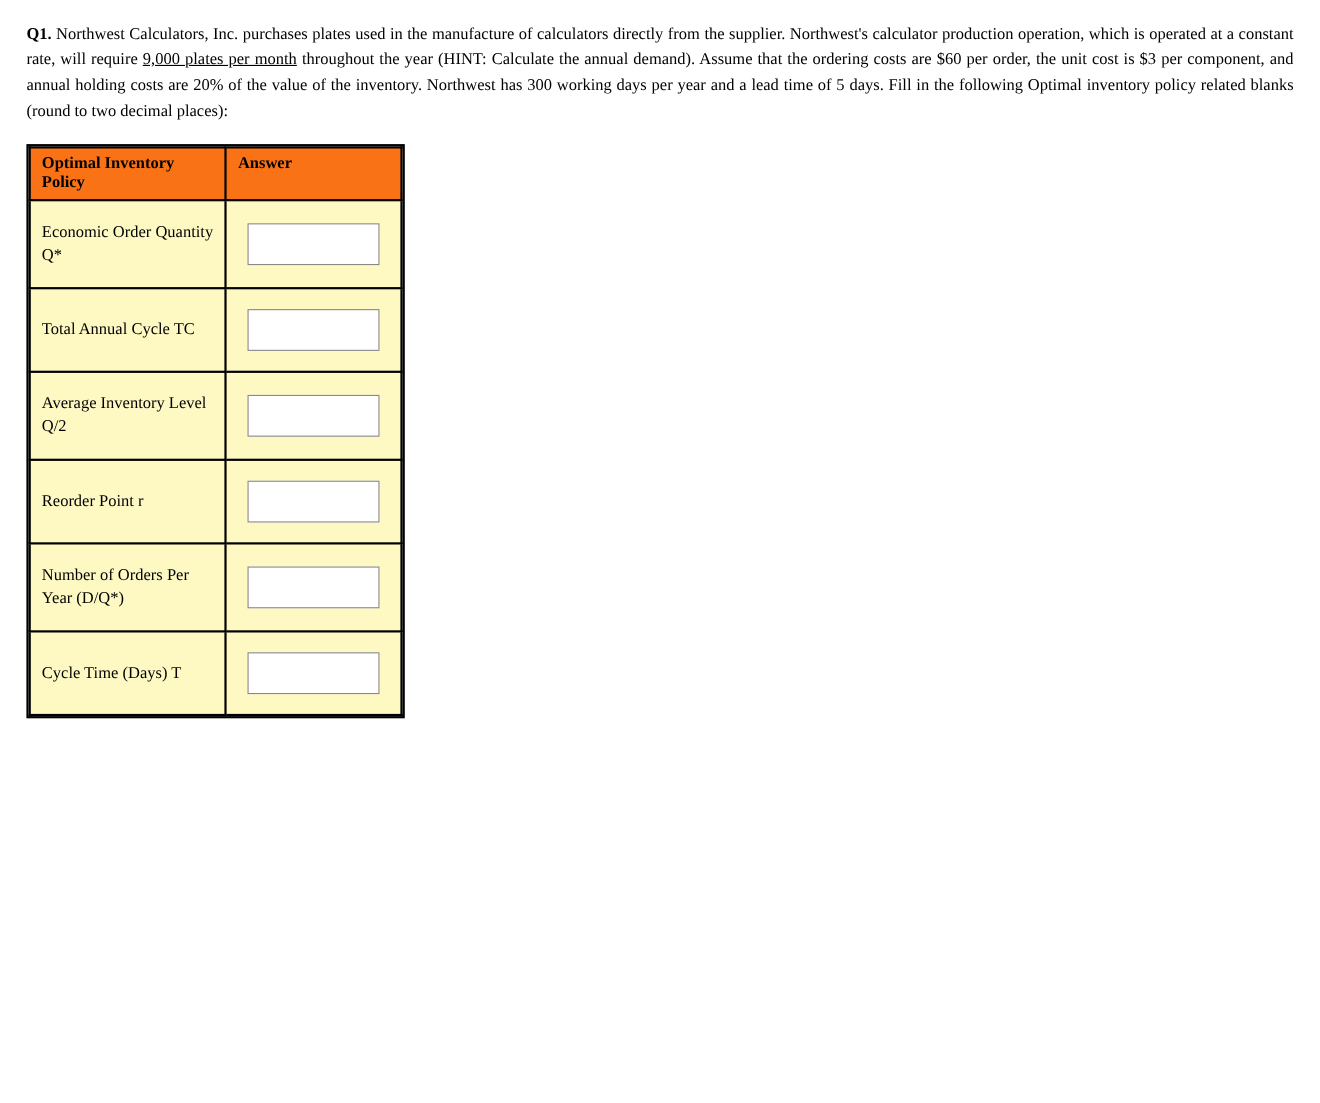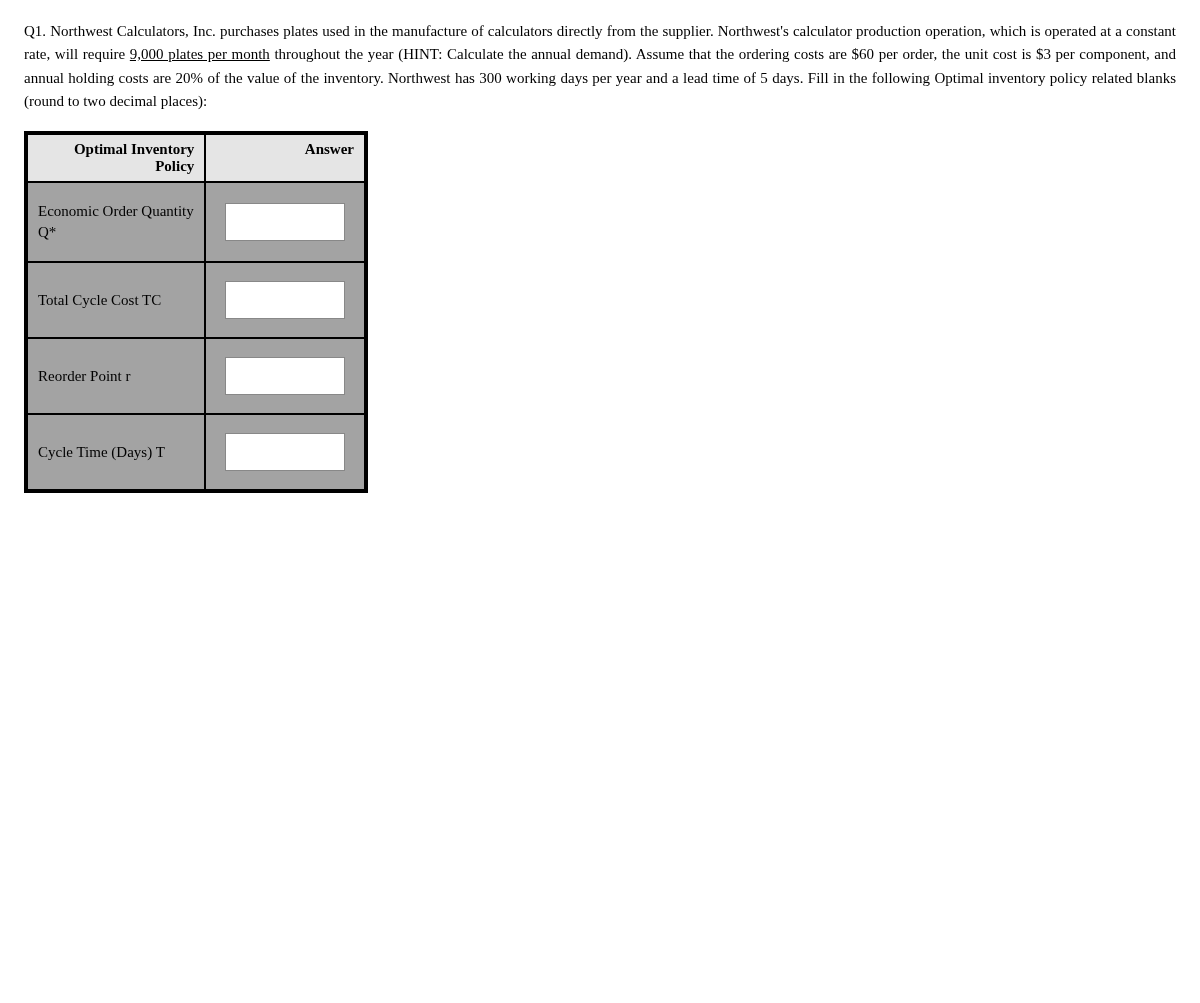--- a/index.html
+++ b/index.html
@@ -18,21 +18,21 @@
       min-height: 1003px;
     }
 
     .question-text {
       line-height: 1.55;
       margin-bottom: 18px;
       text-align: justify;
     }
 
     .question-label {
-      font-weight: normal;
+      font-weight: bold;
     }
 
     u {
       text-decoration: underline;
     }
 
     .table-wrapper {
       display: inline-block;
       border: 2px solid #000;
     }
@@ -40,31 +40,31 @@
     table {
       border-collapse: collapse;
       width: 340px;
     }
 
     table thead tr th {
       border: 2px solid #000;
       padding: 6px 10px;
       font-weight: bold;
       font-size: 15px;
-      text-align: right;
+      text-align: left;
       vertical-align: top;
-      background: #e5e5e5;
+      background: #f97316;
     }
 
     table tbody tr td {
       border: 2px solid #000;
       padding: 10px 10px;
       vertical-align: middle;
       font-size: 15px;
-      background: #a3a3a3;
+      background: #fef9c3;
     }
 
     table tbody tr td.label-cell {
       width: 180px;
       vertical-align: middle;
       line-height: 1.4;
     }
 
     table tbody tr td.answer-cell {
       width: 160px;
@@ -101,25 +101,33 @@
         <th>Optimal Inventory Policy</th>
         <th>Answer</th>
       </tr>
     </thead>
     <tbody id="table-body">
     <tr class="row-tall">
           <td class="label-cell">Economic Order Quantity Q*</td>
           <td class="answer-cell"><input type="text" class="answer-box" style=""></td>
         </tr>
         <tr class="row-tall">
-          <td class="label-cell">Total Cycle Cost TC</td>
+          <td class="label-cell">Total Annual Cycle TC</td>
+          <td class="answer-cell"><input type="text" class="answer-box" style=""></td>
+        </tr>
+        <tr class="row-tall">
+          <td class="label-cell">Average Inventory Level Q/2</td>
           <td class="answer-cell"><input type="text" class="answer-box" style=""></td>
         </tr>
         <tr class="row-tall">
           <td class="label-cell">Reorder Point r</td>
+          <td class="answer-cell"><input type="text" class="answer-box" style=""></td>
+        </tr>
+        <tr class="row-tall">
+          <td class="label-cell">Number of Orders Per Year (D/Q*)</td>
           <td class="answer-cell"><input type="text" class="answer-box" style=""></td>
         </tr>
         <tr class="row-tall">
           <td class="label-cell">Cycle Time (Days) T</td>
           <td class="answer-cell"><input type="text" class="answer-box" style=""></td>
         </tr>
       </tbody>
   </table>
 </div>
 

